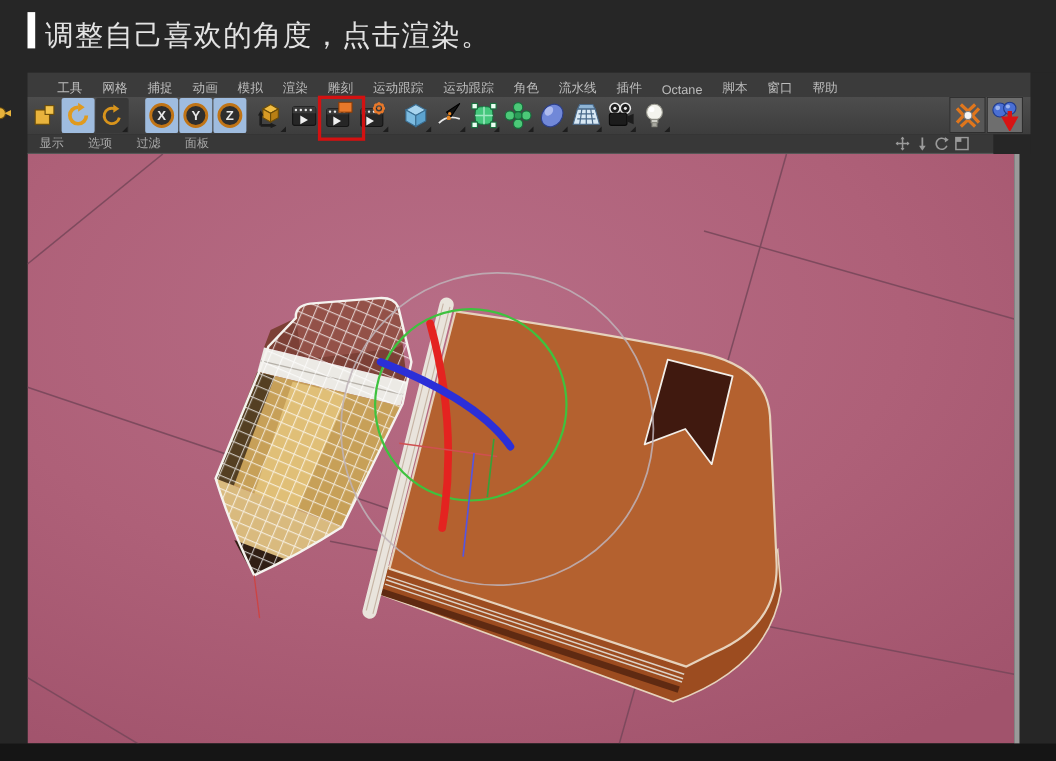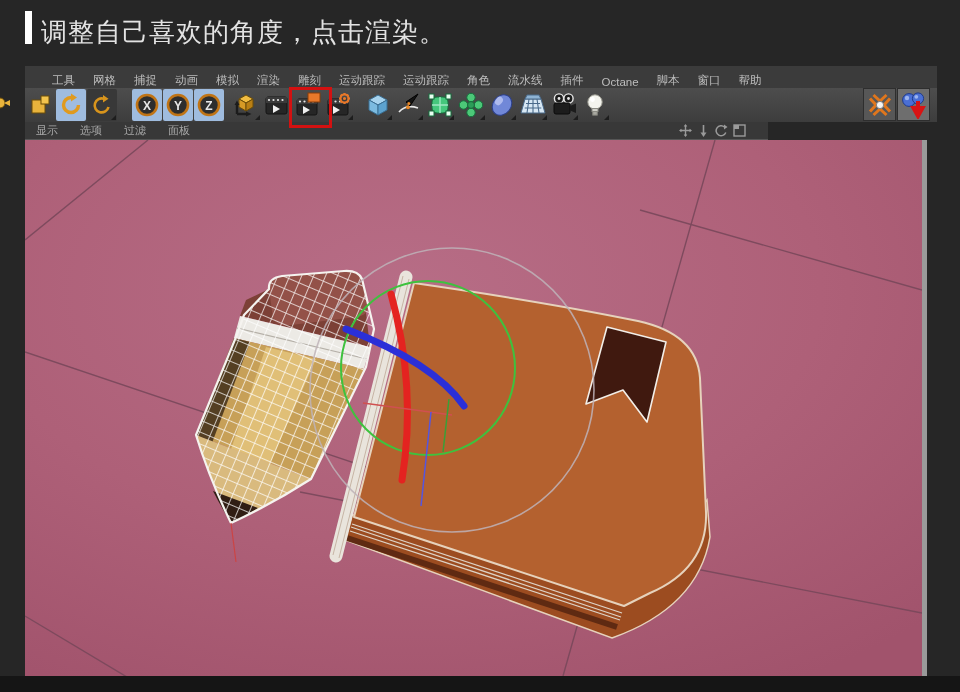--- a/index.html
+++ b/index.html
@@ -22,21 +22,21 @@
   .tile .corner{position:absolute;right:1px;bottom:1px;width:0;height:0;
         border-left:5px solid transparent;border-bottom:5px solid #1d1d1d;}
   .tspacer{height:100%;}
   .red-box{position:absolute;left:264px;top:-1px;width:37px;height:35px;border:3px solid #d31111;z-index:5;}
   .right-tools{position:absolute;left:838px;top:0;display:flex;}
   .rtile{width:33px;height:33px;margin-right:1px;display:flex;align-items:center;justify-content:center;
          border:1px solid #2e2e2e;box-sizing:border-box;}
   .rtile.a{background:#575757;} .rtile.b{background:#6e6e6e;}
   .frag{position:absolute;left:-5px;top:96px;width:16px;height:14px;}
   
-  .vpbar{position:absolute;left:25px;top:122px;width:743px;height:18px;background:#383838;
+  .vpbar{position:absolute;left:25px;top:122px;width:878px;height:18px;background:#383838;
          display:flex;align-items:center;border-bottom:1px solid #565656;box-sizing:border-box;}
   .vp-item{font-size:11px;color:#a8a8a8;padding:0 11px;white-space:nowrap;}
   .vp-nav{margin-left:auto;display:flex;align-items:center;gap:5px;padding-right:22px;}
   
   .viewport{position:absolute;left:25px;top:140px;width:897px;height:536px;}
   .vstrip{position:absolute;left:922px;top:140px;width:5px;height:536px;background:#9a9a9a;}
   .vdark{position:absolute;left:927px;top:140px;width:33px;height:536px;background:#262626;}
   .bottom-strip{position:absolute;left:0;top:676px;width:960px;height:16px;background:#151515;}
   .win-right{position:absolute;left:937px;top:66px;width:23px;height:74px;background:#262626;}
 </style>

